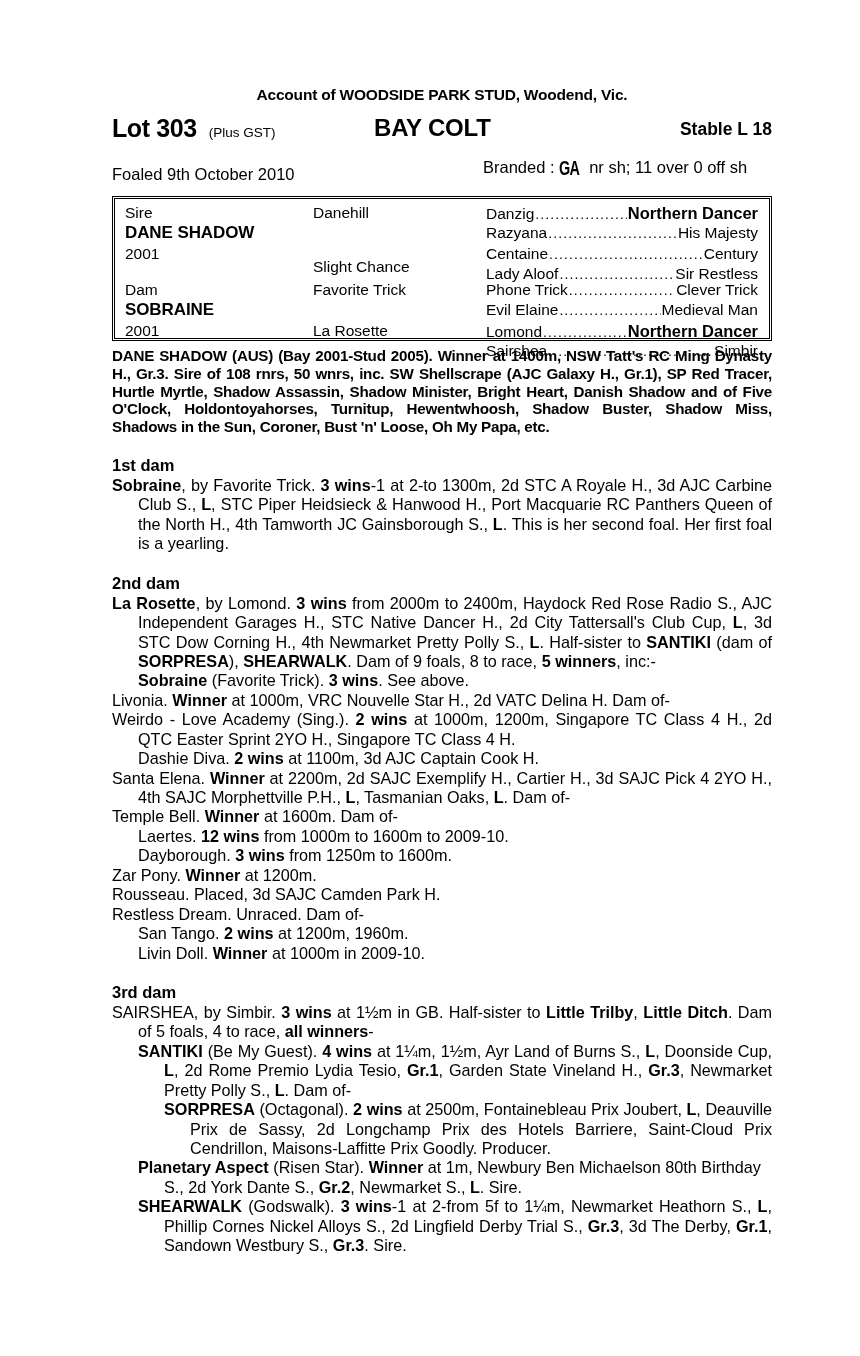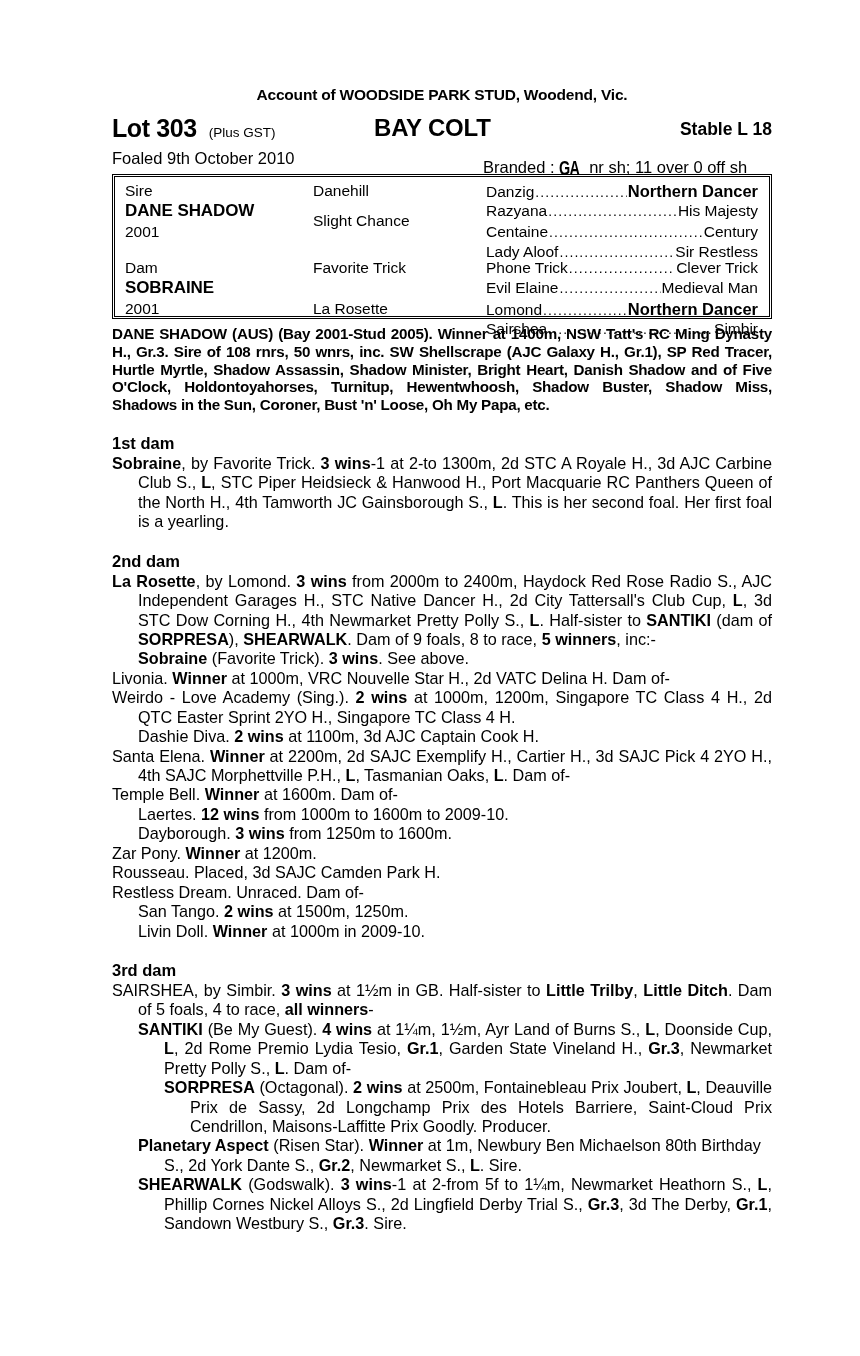--- a/index.html
+++ b/index.html
@@ -69,21 +69,21 @@
     right: 0;
     bottom: 3px;
     font-weight: bold;
     font-size: 17.5px;
   }
   .foaledline {
     position: relative;
     height: 24px;
     font-size: 16.5px;
   }
-  .foaled-left { position: absolute; left: 0; top: 0; text-align: center; }
+  .foaled-left { position: absolute; left: 0; top: 16px; text-align: center; }
   .foaled-right {
     position: absolute;
     left: 371px;
     top: 9px;
     white-space: nowrap;
   }
   .brand {
     display: inline-block;
     font-family: "Liberation Sans Narrow", "Liberation Sans", sans-serif;
     font-weight: bold;
@@ -92,21 +92,21 @@
     transform: scaleX(0.72);
     transform-origin: left center;
     letter-spacing: -1px;
     vertical-align: -2px;
     width: 30px;
     overflow: visible;
   }
 
   
   .ped-box {
-    margin-top: 1px;
+    margin-top: 23px;
     border: 3px double #000;
     padding: 5px 8px 6px 10px;
     position: relative;
     height: 145px;
     box-sizing: border-box;
   }
   .ped-row {
     position: absolute;
     font-size: 15.5px;
     line-height: 1;
@@ -189,21 +189,21 @@
 
     <div class="ped-box">
       <div class="ped-row c1" style="top:6px">Sire</div>
       <div class="ped-row c1 nm-strong" style="top:25px">DANE SHADOW</div>
       <div class="ped-row c1" style="top:47px">2001</div>
       <div class="ped-row c1" style="top:83px">Dam</div>
       <div class="ped-row c1 nm-strong" style="top:102px">SOBRAINE</div>
       <div class="ped-row c1" style="top:124px">2001</div>
 
       <div class="ped-row c2" style="top:6px">Danehill</div>
-      <div class="ped-row c2" style="top:36px">Slight Chance</div>
+      <div class="ped-row c2" style="top:60px">Slight Chance</div>
       <div class="ped-row c2" style="top:83px">Favorite Trick</div>
       <div class="ped-row c2" style="top:124px">La Rosette</div>
 
       <div id="gen3-host">
           <div class="ped-row c3" style="top: 6px;">
             <div class="dots">
               <span class="lead">Danzig</span>
               <span class="fill">..........................................................................................</span>
               <span class="tail tail-b">Northern Dancer</span>
             </div>
@@ -271,21 +271,21 @@
         <div class="entry lvl0 nj"><span>Livonia. </span><b>Winner</b><span> at 1000m, VRC Nouvelle Star H., 2d VATC Delina H. Dam of-</span></div>
         <div class="entry lvl1" style="text-indent: -26px;"><span>Weirdo - Love Academy (Sing.). </span><b>2 wins</b><span> at 1000m, 1200m, Singapore TC Class 4 H., 2d QTC Easter Sprint 2YO H., Singapore TC Class 4 H.</span></div>
         <div class="entry lvl1 nj"><span>Dashie Diva. </span><b>2 wins</b><span> at 1100m, 3d AJC Captain Cook H.</span></div>
         <div class="entry lvl0"><span>Santa Elena. </span><b>Winner</b><span> at 2200m, 2d SAJC Exemplify H., Cartier H., 3d SAJC Pick 4 2YO H., 4th SAJC Morphettville P.H., </span><b>L</b><span>, Tasmanian Oaks, </span><b>L</b><span>. Dam of-</span></div>
         <div class="entry lvl0 nj"><span>Temple Bell. </span><b>Winner</b><span> at 1600m. Dam of-</span></div>
         <div class="entry lvl1 nj"><span>Laertes. </span><b>12 wins</b><span> from 1000m to 1600m to 2009-10.</span></div>
         <div class="entry lvl1 nj"><span>Dayborough. </span><b>3 wins</b><span> from 1250m to 1600m.</span></div>
         <div class="entry lvl0 nj"><span>Zar Pony. </span><b>Winner</b><span> at 1200m.</span></div>
         <div class="entry lvl0 nj"><span>Rousseau. Placed, 3d SAJC Camden Park H.</span></div>
         <div class="entry lvl0 nj"><span>Restless Dream. Unraced. Dam of-</span></div>
-        <div class="entry lvl1 nj"><span>San Tango. </span><b>2 wins</b><span> at 1500m, 1250m.</span></div>
+        <div class="entry lvl1 nj"><span>San Tango. </span><b>2 wins</b><span> at 1200m, 1960m.</span></div>
         <div class="entry lvl1 nj"><span>Livin Doll. </span><b>Winner</b><span> at 1000m in 2009-10.</span></div>
         <div class="dam-head">3rd dam</div>
         <div class="entry lvl0"><span>SAIRSHEA, by Simbir. </span><b>3 wins</b><span> at 1½m in GB. Half-sister to </span><b>Little Trilby</b><span>, </span><b>Little Ditch</b><span>. Dam of 5 foals, 4 to race, </span><b>all winners</b><span>-</span></div>
         <div class="entry lvl0b"><b>SANTIKI</b><span> (Be My Guest). </span><b>4 wins</b><span> at 1¼m, 1½m, Ayr Land of Burns S., </span><b>L</b><span>, Doonside Cup, </span><b>L</b><span>, 2d Rome Premio Lydia Tesio, </span><b>Gr.1</b><span>, Garden State Vineland H., </span><b>Gr.3</b><span>, Newmarket Pretty Polly S., </span><b>L</b><span>. Dam of-</span></div>
         <div class="entry lvl1b"><b>SORPRESA</b><span> (Octagonal). </span><b>2 wins</b><span> at 2500m, Fontainebleau Prix Joubert, </span><b>L</b><span>, Deauville Prix de Sassy, 2d Longchamp Prix des Hotels Barriere, Saint-Cloud Prix Cendrillon, Maisons-Laffitte Prix Goodly. Producer.</span></div>
         <div class="entry lvl0b nj"><b>Planetary Aspect</b><span> (Risen Star). </span><b>Winner</b><span> at 1m, Newbury Ben Michaelson 80th Birthday S., 2d York Dante S., </span><b>Gr.2</b><span>, Newmarket S., </span><b>L</b><span>. Sire.</span></div>
         <div class="entry lvl0b"><b>SHEARWALK</b><span> (Godswalk). </span><b>3 wins</b><span>-1 at 2-from 5f to 1¼m, Newmarket Heathorn S., </span><b>L</b><span>, Phillip Cornes Nickel Alloys S., 2d Lingfield Derby Trial S., </span><b>Gr.3</b><span>, 3d The Derby, </span><b>Gr.1</b><span>, Sandown Westbury S., </span><b>Gr.3</b><span>. Sire.</span></div>
       </div>
 
   </div>

